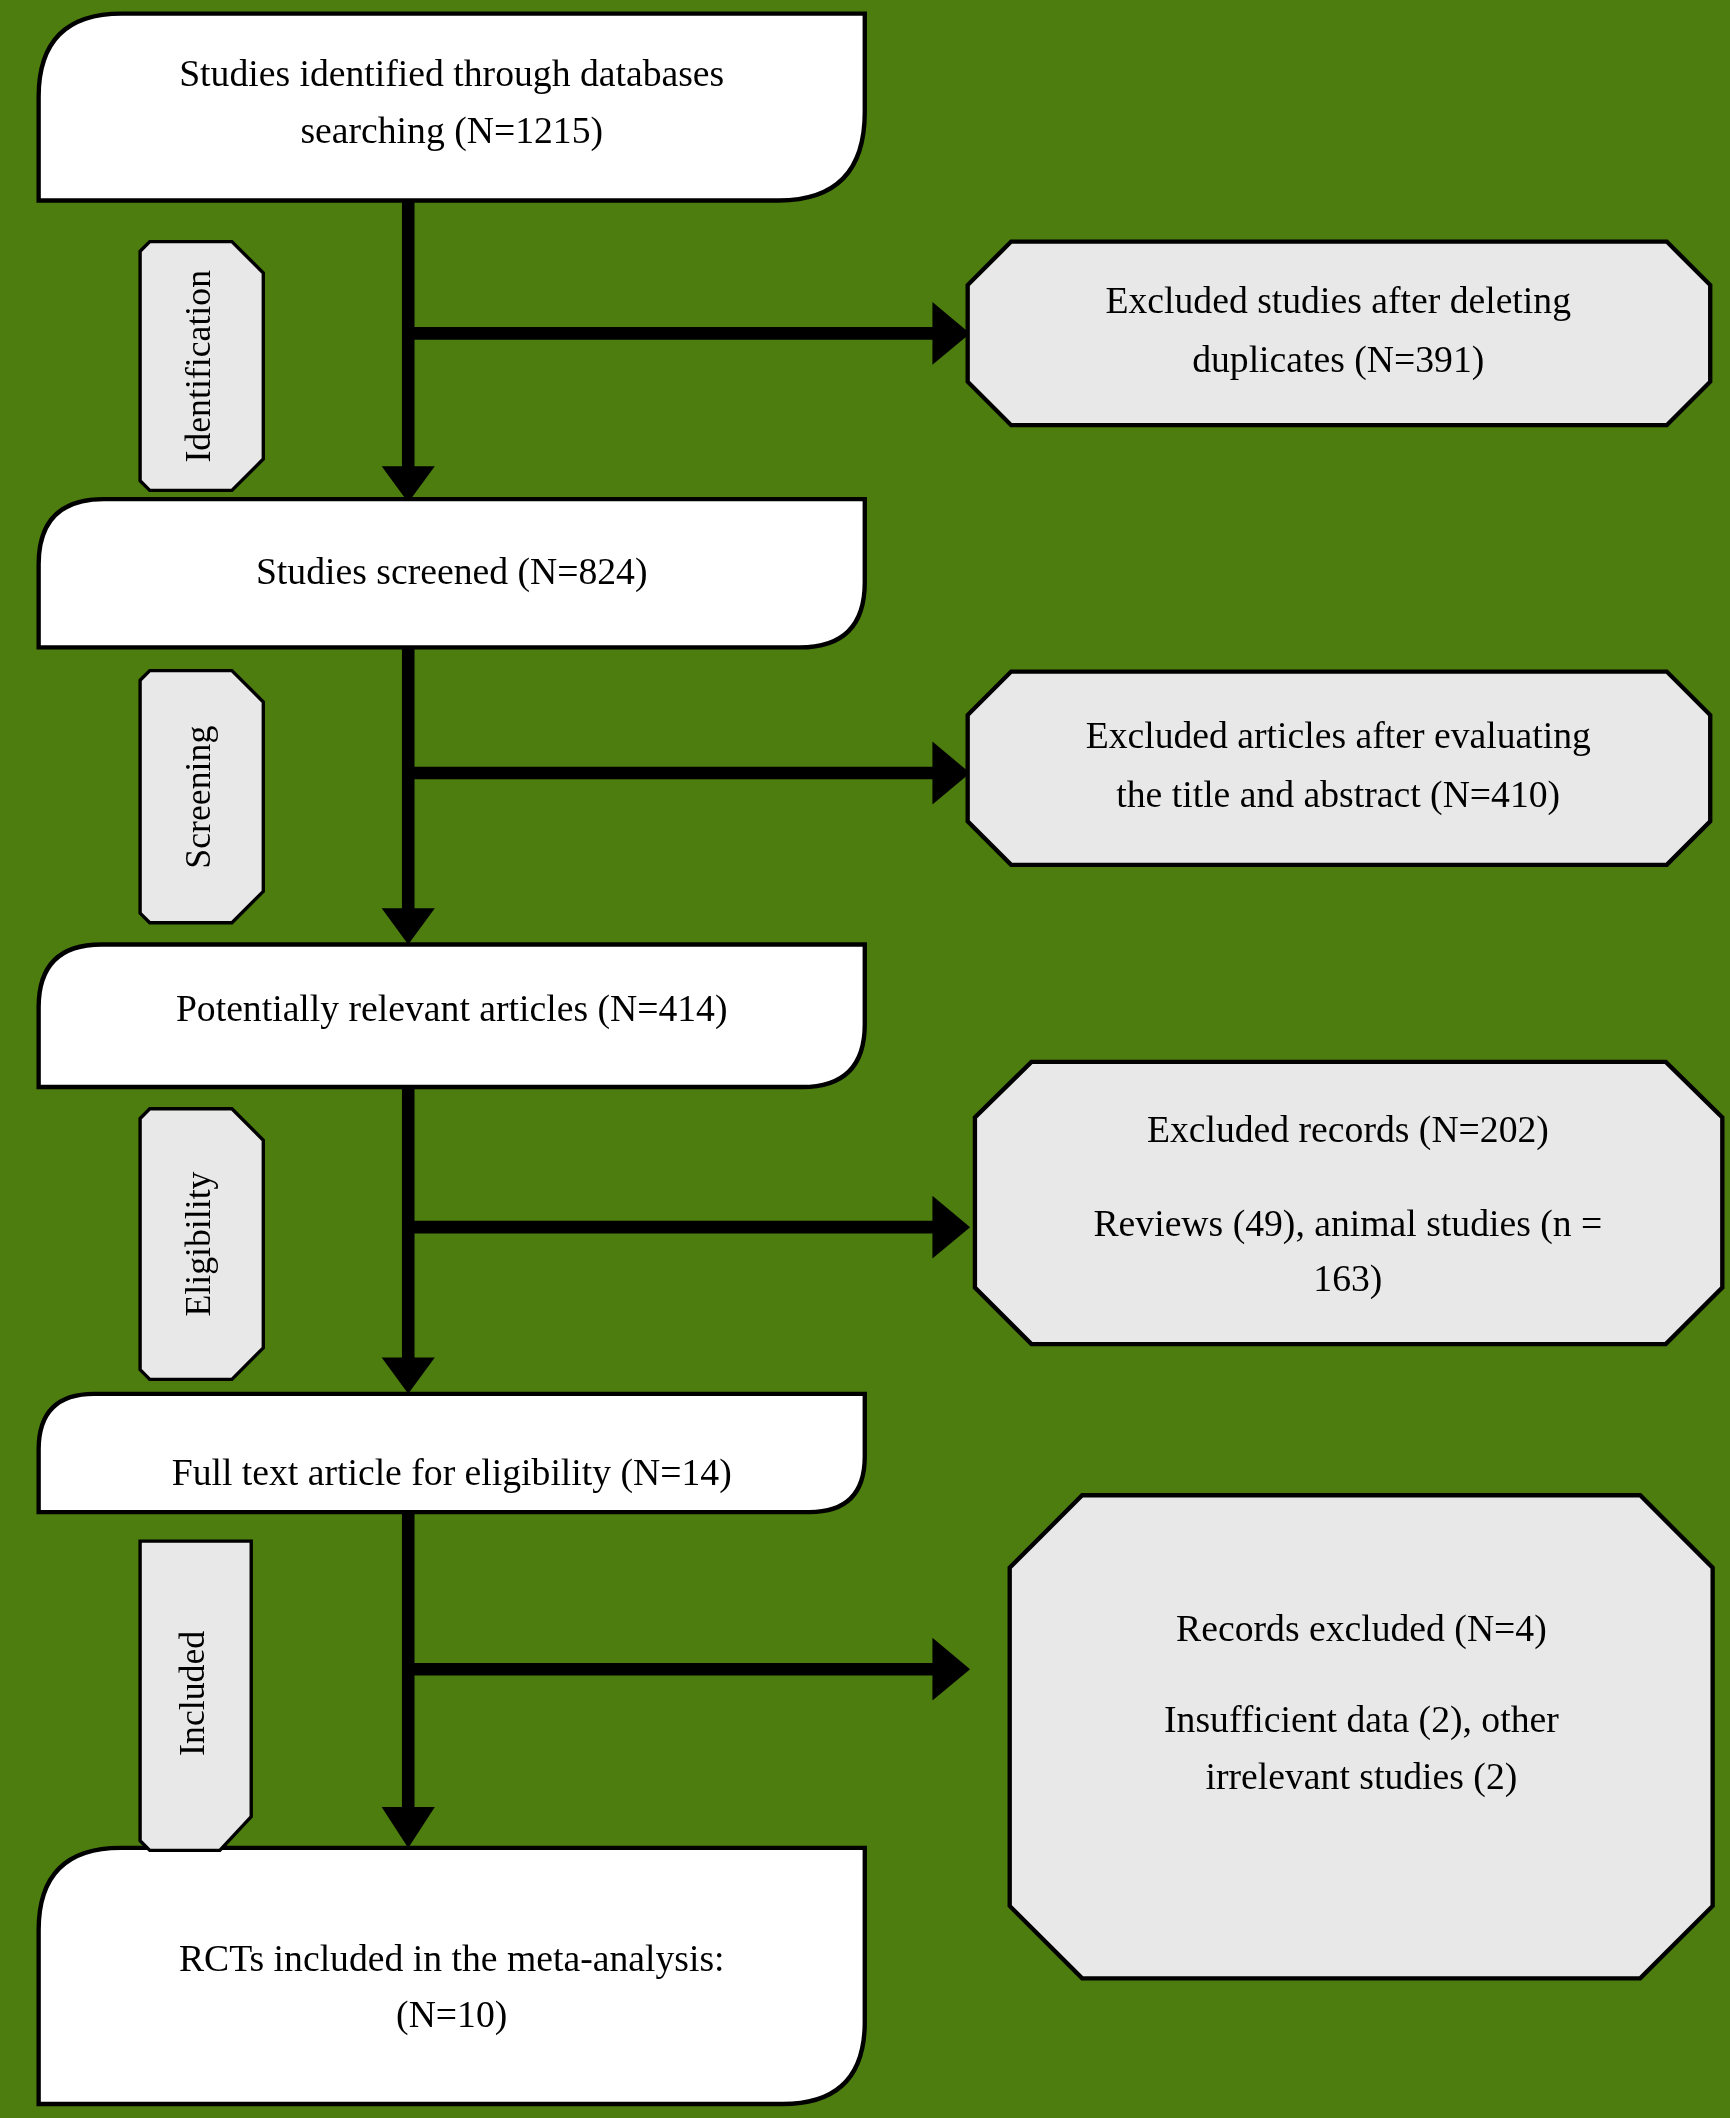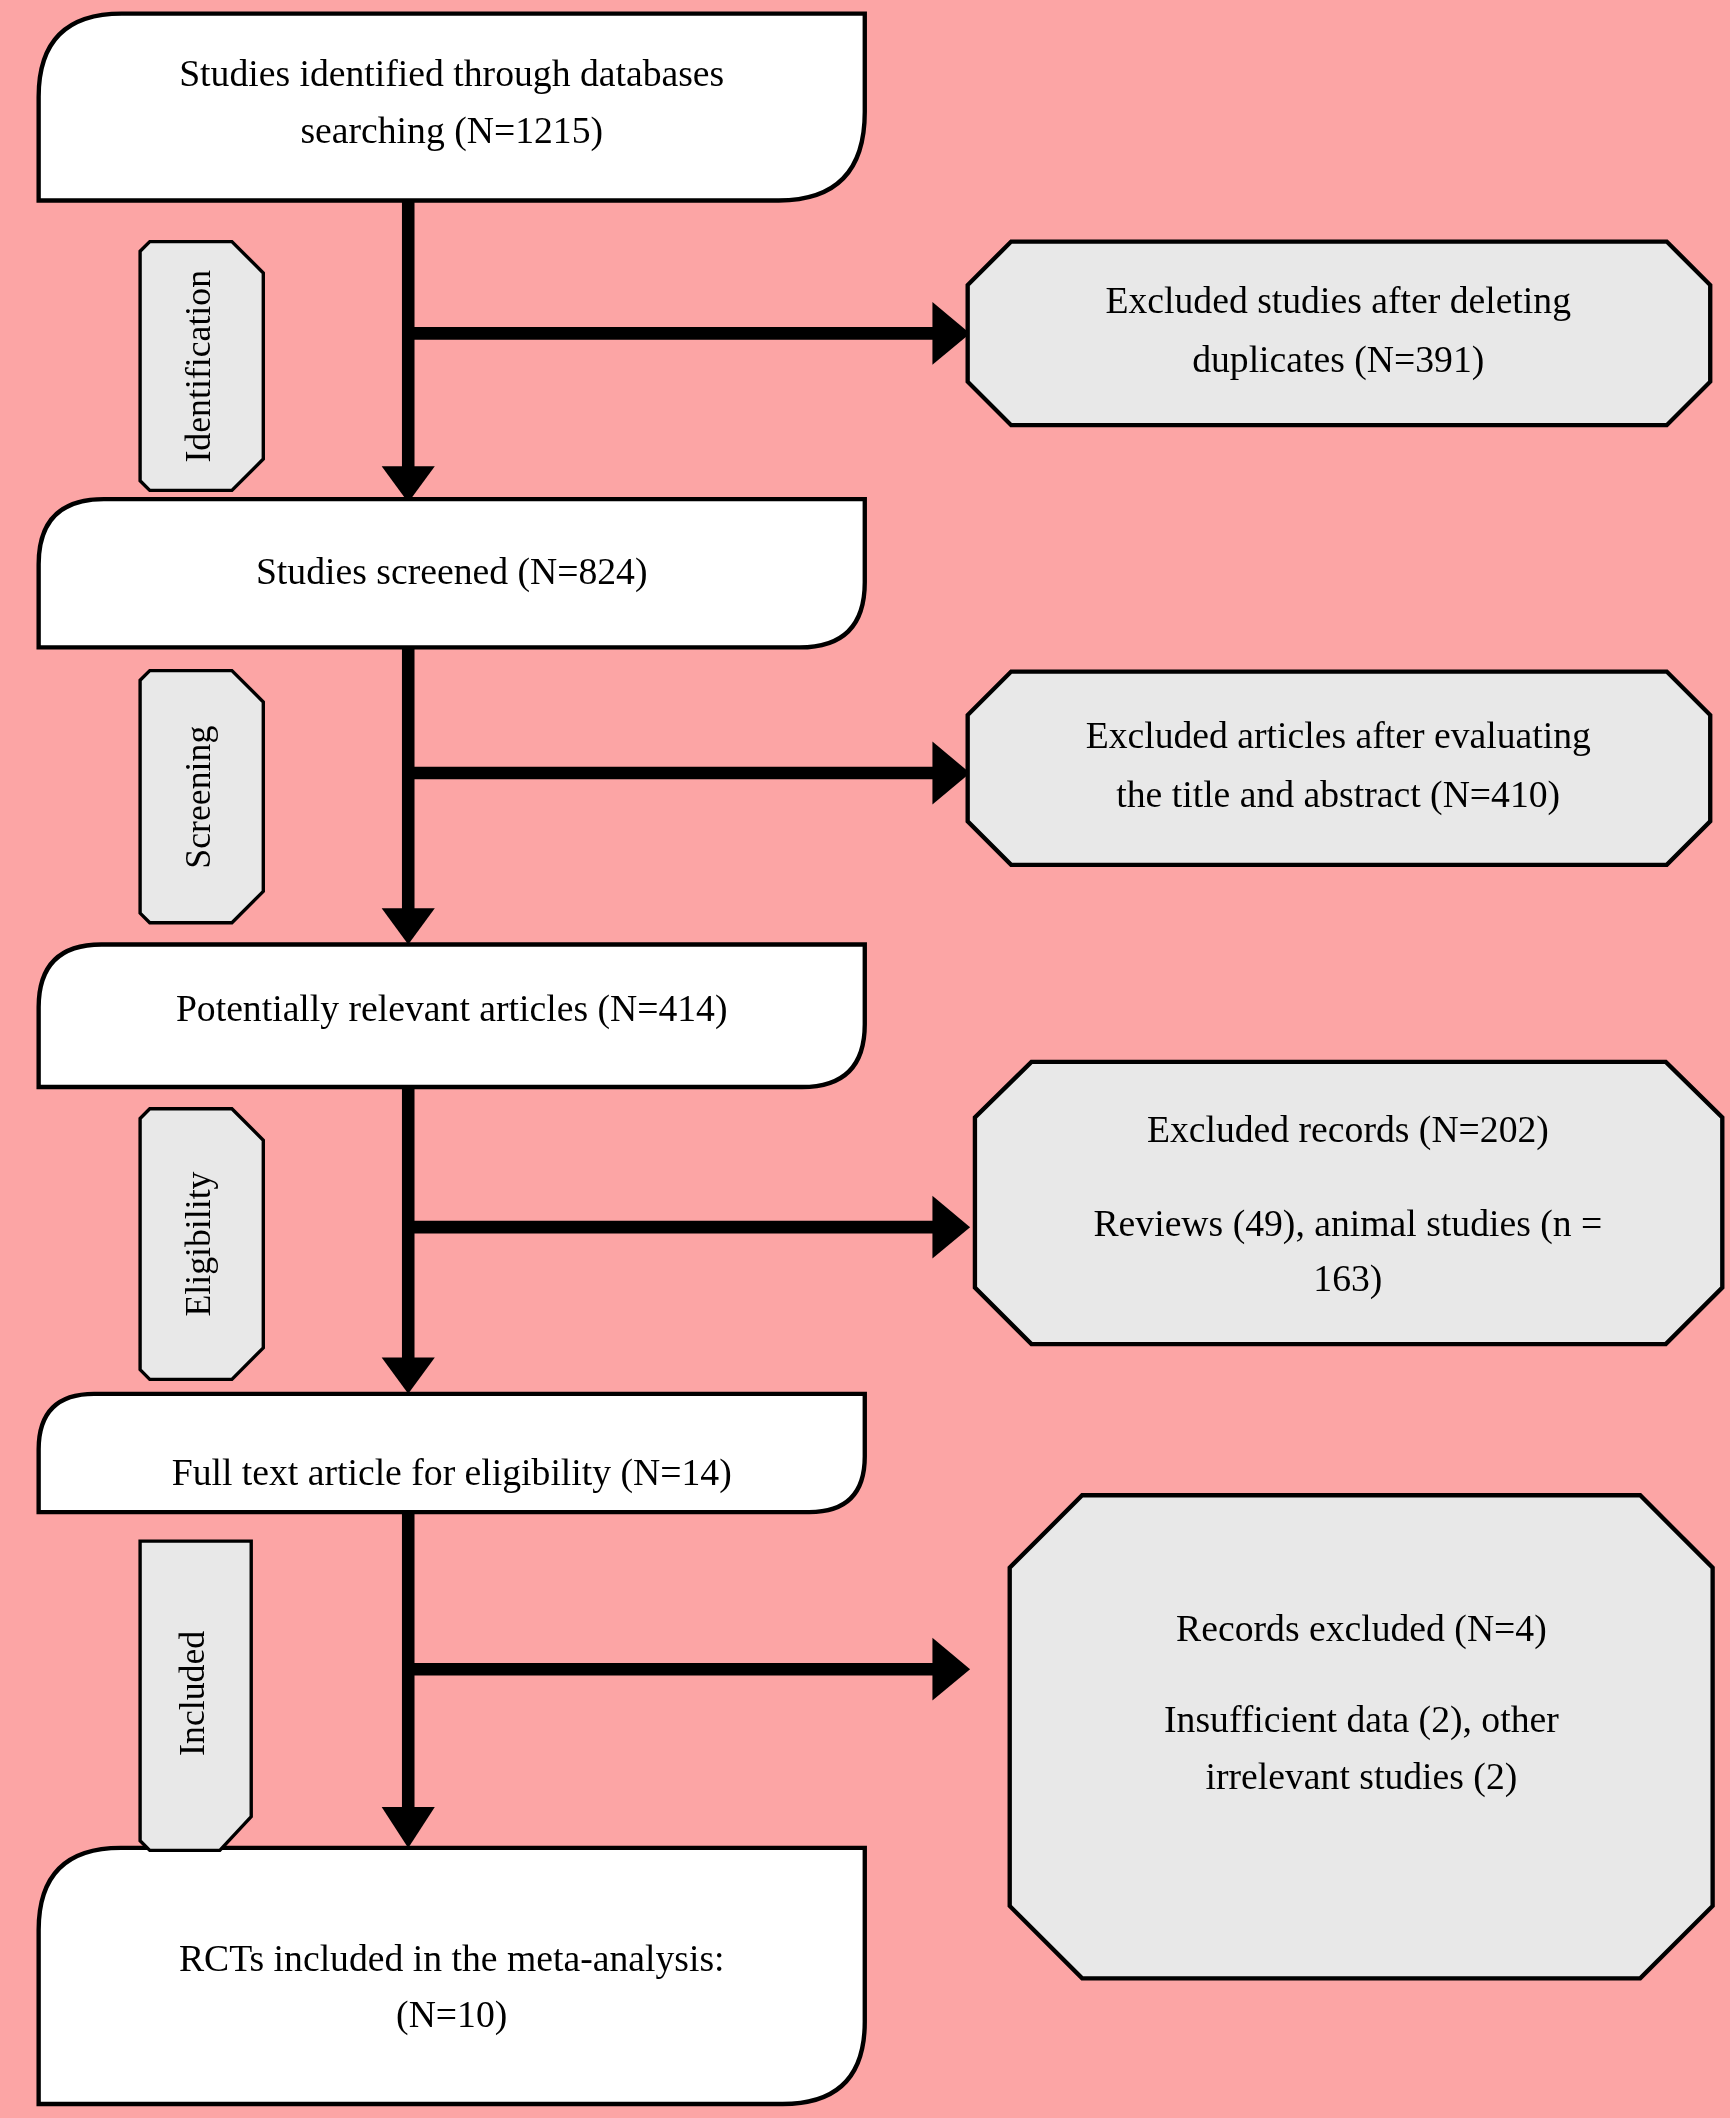--- a/index.html
+++ b/index.html
@@ -7,21 +7,21 @@
     padding: 0;
     background: #ffffff;
   }
   body {
     font-family: "Liberation Serif", serif;
   }
   #diagram-root {
     position: relative;
     width: 1731px;
     height: 2119px;
-    background: #fca5a5;
+    background: #4d7c0f;
     overflow: hidden;
   }
   svg#flow-svg {
     position: absolute;
     left: 0;
     top: 0;
     width: 1731px;
     height: 2119px;
     display: block;
   }

